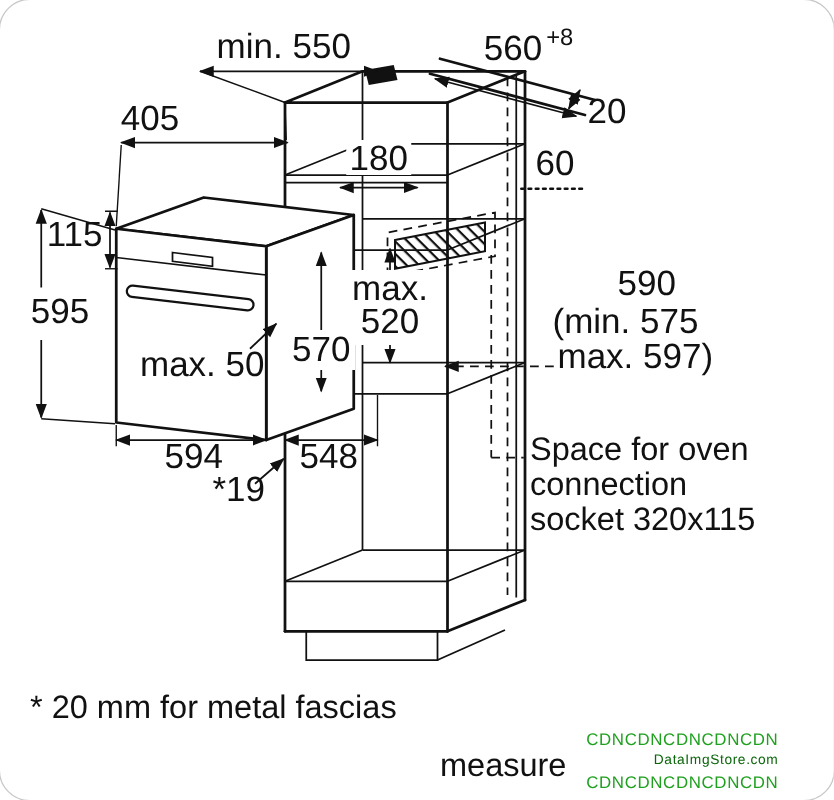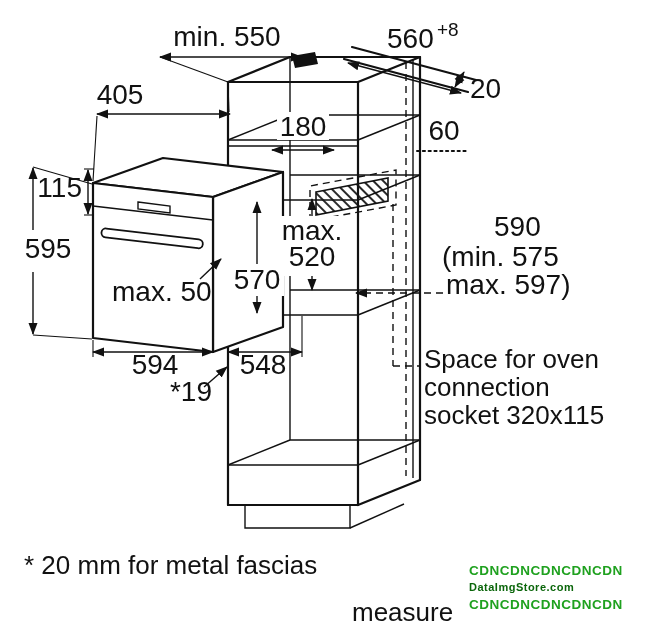--- a/index.html
+++ b/index.html
@@ -3,42 +3,44 @@
 <meta charset="utf-8">
 <style>
   html,body{margin:0;padding:0;background:#fff;}
   .page{
     position:relative;
     width:667px;height:640px;
     background:#fff;
     outline:1px solid #c8c8c8;
     overflow:hidden;
     font-family:"Liberation Sans",sans-serif;
+    border-radius:24px;
   }
   svg text{
     font-family:"Liberation Sans",sans-serif;
     fill:#111;
   }
   .t28{font-size:28px;}
   .t26{font-size:26px;}
   .t19{font-size:19px;}
   .obj{stroke:#111;stroke-width:2.2;fill:none;stroke-linecap:round;stroke-linejoin:round;}
   .thin{stroke:#111;stroke-width:1.4;fill:none;}
   .dim{stroke:#111;stroke-width:1.4;fill:none;}
   .ext{stroke:#111;stroke-width:1.1;fill:none;}
   .dashed{stroke-dasharray:7,5;}
   .dotted{stroke:#111;stroke-width:2;fill:none;stroke-dasharray:2.2,3.6;stroke-linecap:round;}
   .whitefill{fill:#fff;}
   .watermark{
     position:absolute;
-    left:469px;top:562px;
-    font-weight:bold;
+    left:469px;top:583px;
+    font-weight:normal;
     line-height:17px;
     letter-spacing:0.5px;
     white-space:nowrap;
+    text-align:right;
   }
   .wm-cdn{font-size:13.5px;color:#1fa11f;}
   .wm-brand{font-size:11px;color:#0b660b;}
 </style>
 </head>
 <body>
 
 <div class="page">
 
   <svg width="667" height="640" viewBox="0 0 667 640">

